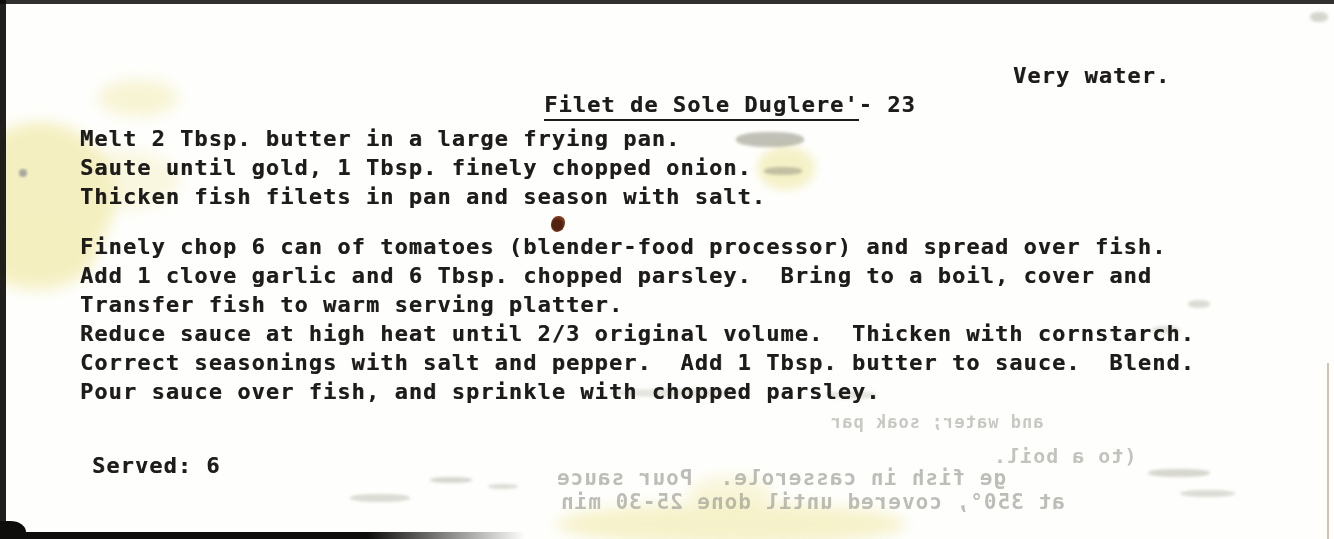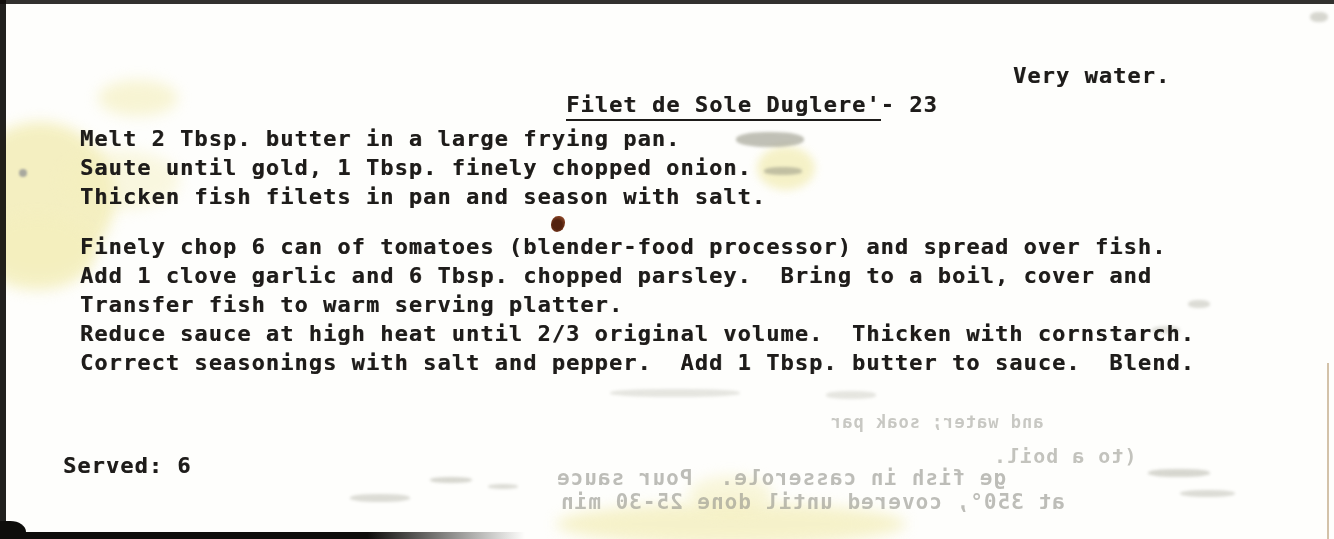--- a/index.html
+++ b/index.html
@@ -16,27 +16,27 @@
   .edge{position:absolute;background:#0e0d0b;}
   .edge-left{left:0;top:0;width:6px;height:539px;opacity:.92;}
   .edge-top{left:0;top:0;width:1334px;height:4px;opacity:.85;}
   .edge-bottom{left:0;top:532px;width:525px;height:7px;
     background:linear-gradient(to right,#0e0d0b 70%,rgba(14,13,11,0));}
   .edge-corner{left:0;top:521px;width:26px;height:18px;border-radius:0 60% 0 0;}
 
   
   .tw{font-size:22px;line-height:29px;letter-spacing:1.05px;white-space:pre;
       text-shadow:0.4px 0.4px 0.5px rgba(20,16,12,.6);}
-  .title-row{position:absolute;left:509px;top:61px;}
+  .title-row{position:absolute;left:487px;top:61px;}
   .title-underline{border-bottom:2.5px solid #1e1c1a;padding-bottom:2px;}
   .rating{position:absolute;left:1013px;top:61px;}
   .para{position:absolute;}
   .para-1{left:80px;top:124px;}
   .para-2{left:80px;top:232px;}
-  .served{position:absolute;left:63px;top:451px;}
+  .served{position:absolute;left:92px;top:451px;}
 
   
   .stain{position:absolute;border-radius:50%;filter:blur(7px);}
   .stain-yellow{background:#f4efbe;}
   .st1{left:-35px;top:122px;width:150px;height:150px;opacity:.95;}
   .st2{left:-20px;top:215px;width:115px;height:75px;opacity:.9;}
   .st3{left:98px;top:80px;width:80px;height:36px;opacity:.65;}
   .st4{left:60px;top:150px;width:120px;height:60px;opacity:.45;}
   .st5{left:757px;top:146px;width:58px;height:44px;opacity:.85;filter:blur(4px);}
   .st6{left:556px;top:503px;width:350px;height:42px;opacity:.8;}
@@ -114,20 +114,21 @@
     <div class="tw">Saute until gold, 1 Tbsp. finely chopped onion.</div>
     <div class="tw">Thicken fish filets in pan and season with salt.</div>
   </div>
 
   <div class="para para-2">
     <div class="tw">Finely chop 6 can of tomatoes (blender-food processor) and spread over fish.</div>
     <div class="tw">Add 1 clove garlic and 6 Tbsp. chopped parsley.  Bring to a boil, cover and</div>
     <div class="tw">Transfer fish to warm serving platter.</div>
     <div class="tw">Reduce sauce at high heat until 2/3 original volume.  Thicken with cornstarch.</div>
     <div class="tw">Correct seasonings with salt and pepper.  Add 1 Tbsp. butter to sauce.  Blend.</div>
+    <div class="tw">Pour sauce over fish, and sprinkle with chopped parsley.</div>
   </div>
 
   <div class="served tw">Served: 6</div>
 
   <div class="edge edge-left"></div>
   <div class="edge edge-top"></div>
   <div class="edge edge-bottom"></div>
   <div class="edge edge-corner"></div>
 
 </div>

